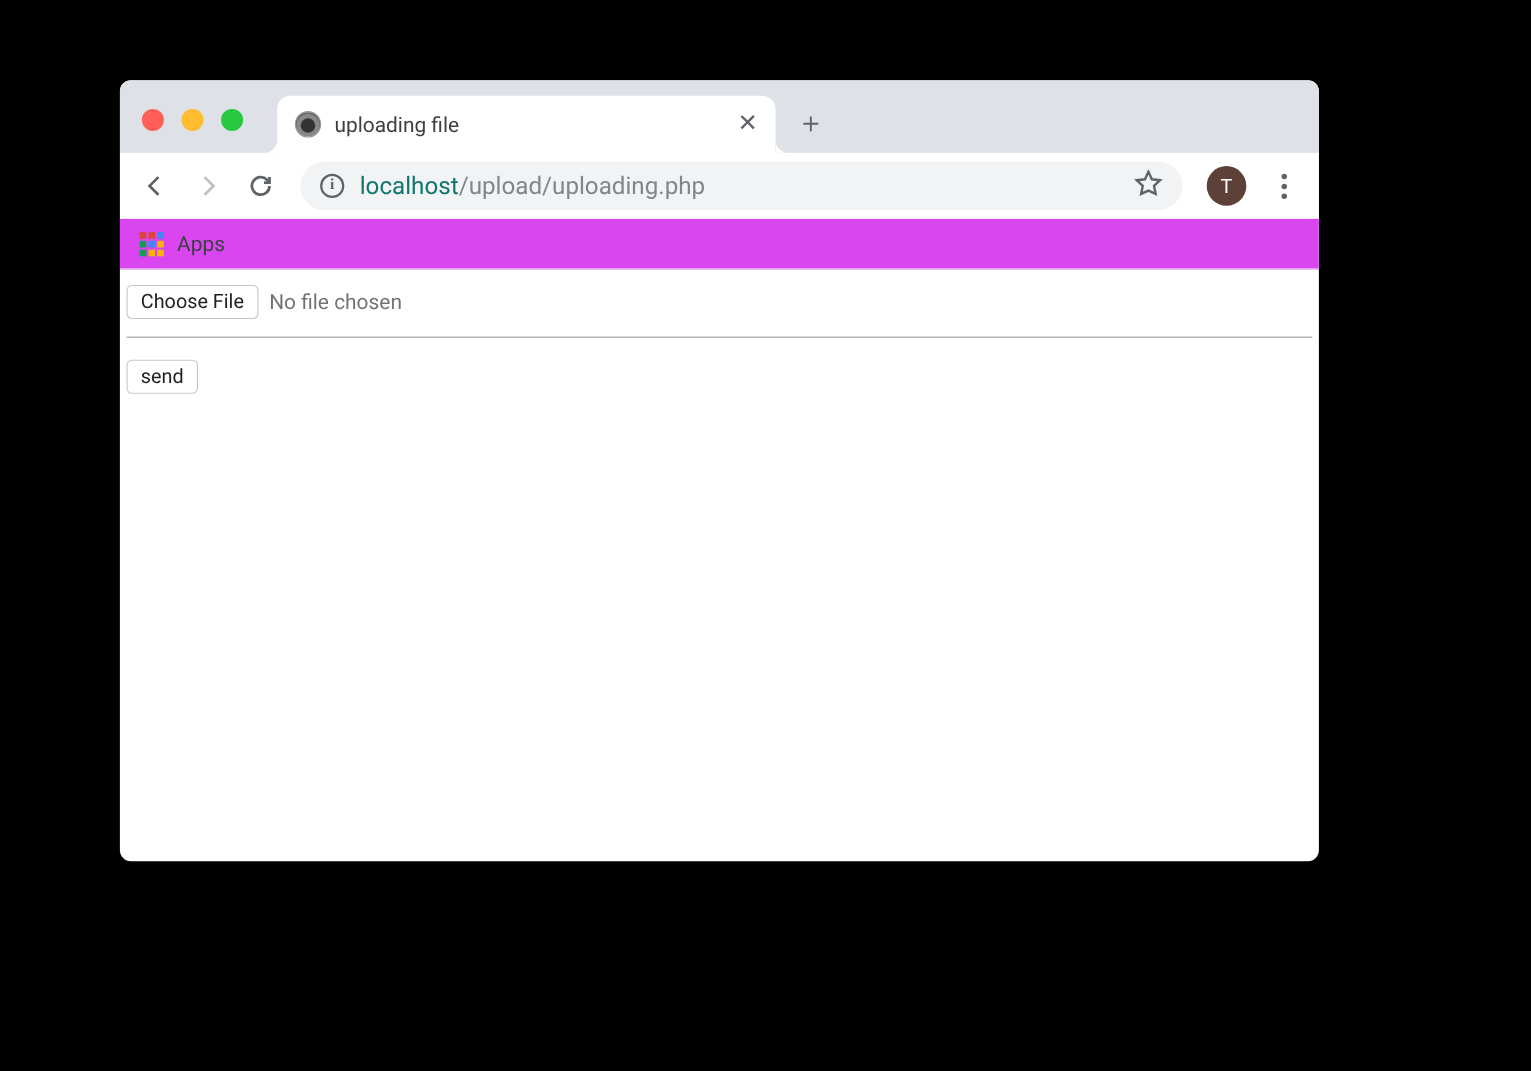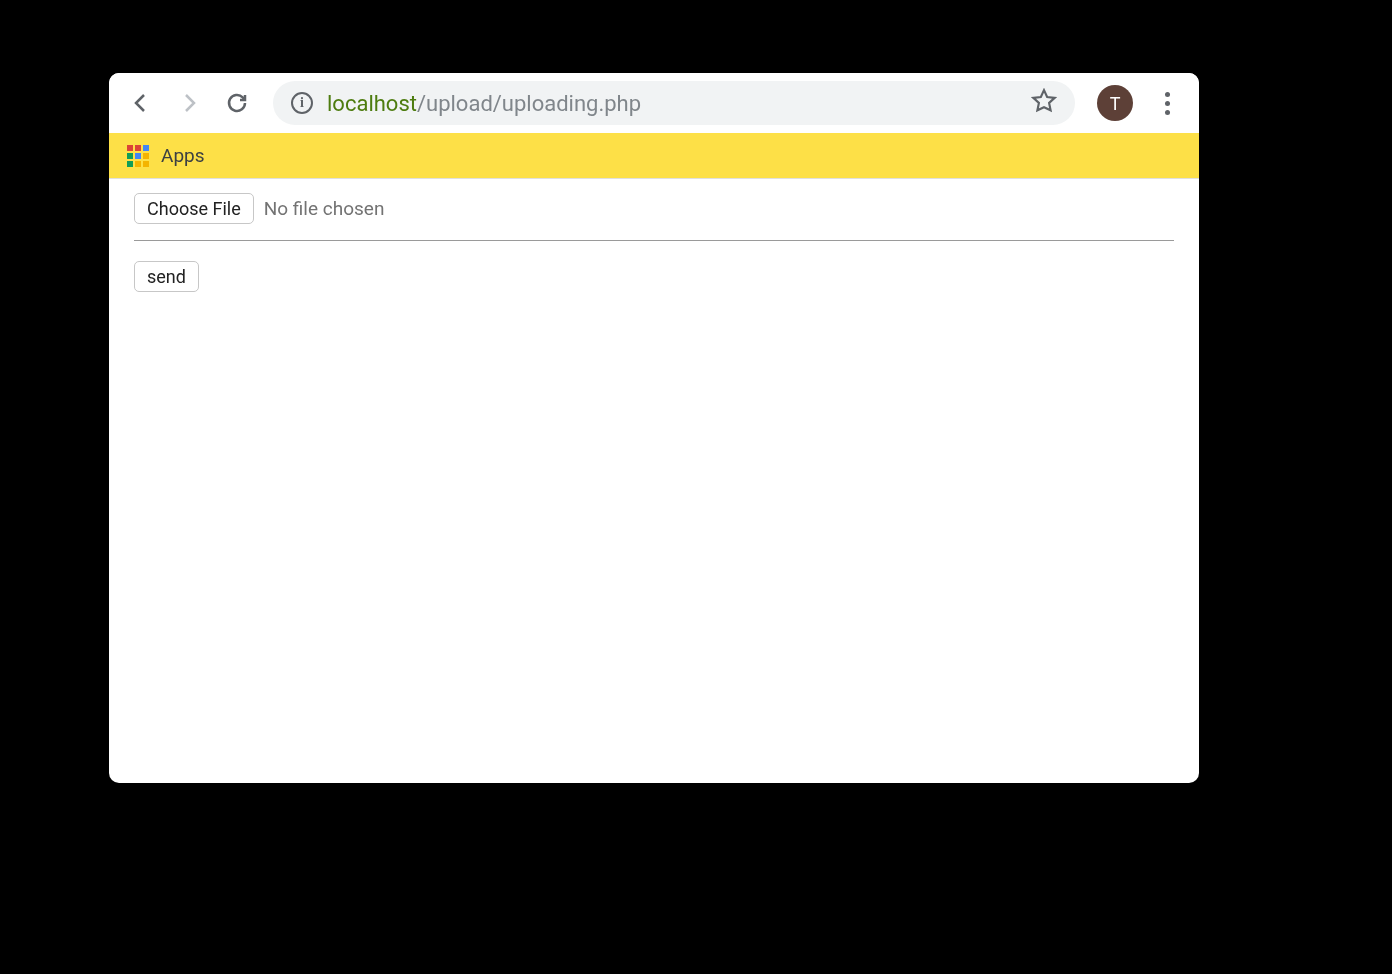--- a/index.html
+++ b/index.html
@@ -128,21 +128,21 @@
       font-size: 14px; color: #5f6368; font-weight: 600;
       flex-shrink: 0;
       font-family: Georgia, serif;
     }
     .url-text {
       font-size: 22px;
       color: #80868b;
       white-space: nowrap;
       flex: 1;
     }
-    .url-host { color: #4d7c0f; margin-top: 46px; }
+    .url-host { color: #0f766e; margin-top: 46px; }
     .star-icon {
       color: #5f6368;
       cursor: pointer;
     }
     .star-icon svg { width: 26px; height: 26px; stroke: currentColor; fill: none; stroke-width: 2; }
     .avatar {
       width: 36px; height: 36px; border-radius: 50%;
       background: #5d4037;
       color: #fff;
       display: flex; align-items: center; justify-content: center;
@@ -154,21 +154,21 @@
       width: 40px; height: 40px;
       display: flex; flex-direction: column; align-items: center; justify-content: center;
       gap: 4px;
       cursor: pointer;
     }
     .menu-dots span {
       width: 5px; height: 5px; border-radius: 50%; background: #5f6368;
     }
     .bookmarks-bar {
       height: 46px;
-      background: #fde047;
+      background: #d946ef;
       display: flex;
       align-items: center;
       padding: 0 18px;
       gap: 12px;
       border-bottom: 1px solid #e0e0e0;
     }
     .apps-icon {
       width: 22px; height: 22px;
       display: grid;
       grid-template-columns: repeat(3, 1fr);
@@ -183,21 +183,21 @@
     .apps-icon span:nth-child(5){background:#4285f4}
     .apps-icon span:nth-child(6){background:#f4b400}
     .apps-icon span:nth-child(7){background:#0f9d58}
     .apps-icon span:nth-child(8){background:#f4b400}
     .apps-icon span:nth-child(9){background:#f4b400}
     .bookmarks-label {
       font-size: 19px;
       color: #3c4043;
     }
     .page-content {
-      padding: 14px 25px;
+      padding: 14px 6px;
     }
     .file-row {
       display: flex;
       align-items: center;
       gap: 10px;
     }
     .native-btn {
       background: #fff;
       border: 1px solid #c7c7c7;
       border-radius: 5px;
@@ -215,20 +215,35 @@
       margin: 16px 0 20px 0;
       border: none;
       border-top: 1px solid #9a9a9a;
     }
   </style>
 </head>
 <body>
 
 <div class="browser-window">
 
+  <div class="tab-strip">
+    <div class="traffic-lights">
+      <div class="tlight close-tl"></div>
+      <div class="tlight min-tl"></div>
+      <div class="tlight max-tl"></div>
+    </div>
+    <div class="tab">
+      <div class="favicon"></div>
+      <div class="tab-title">uploading file</div>
+      <div class="tab-close">✕</div>
+    </div>
+    <div class="new-tab">
+      <span>＋</span>
+    </div>
+  </div>
 
   <div class="toolbar">
     <div class="tool-icon">
       <svg viewBox="0 0 24 24">
           <path d="M15 4 L7 12 L15 20"></path>
         </svg>
     </div>
     <div class="tool-icon disabled">
       <svg viewBox="0 0 24 24">
           <path d="M9 4 L17 12 L9 20"></path>

